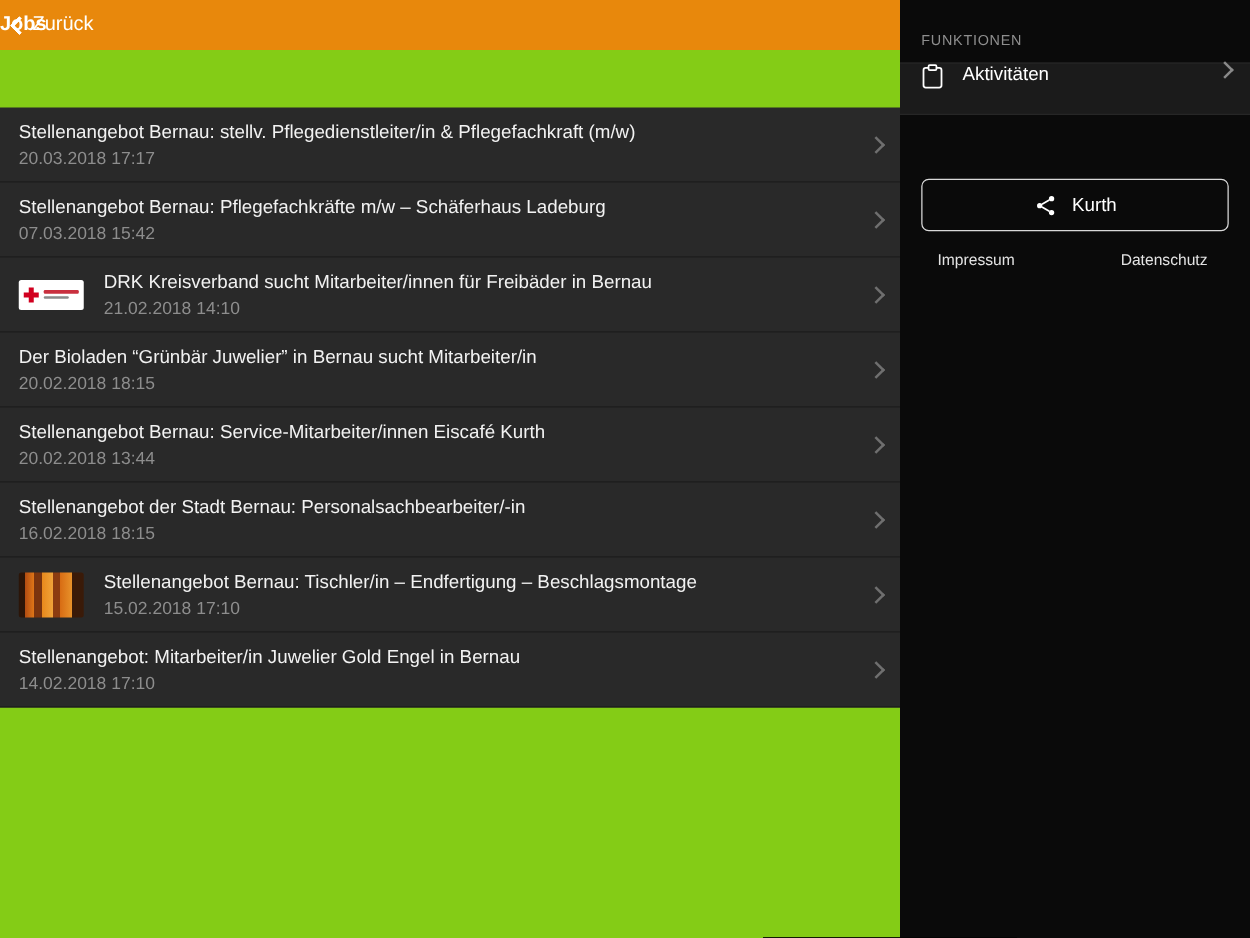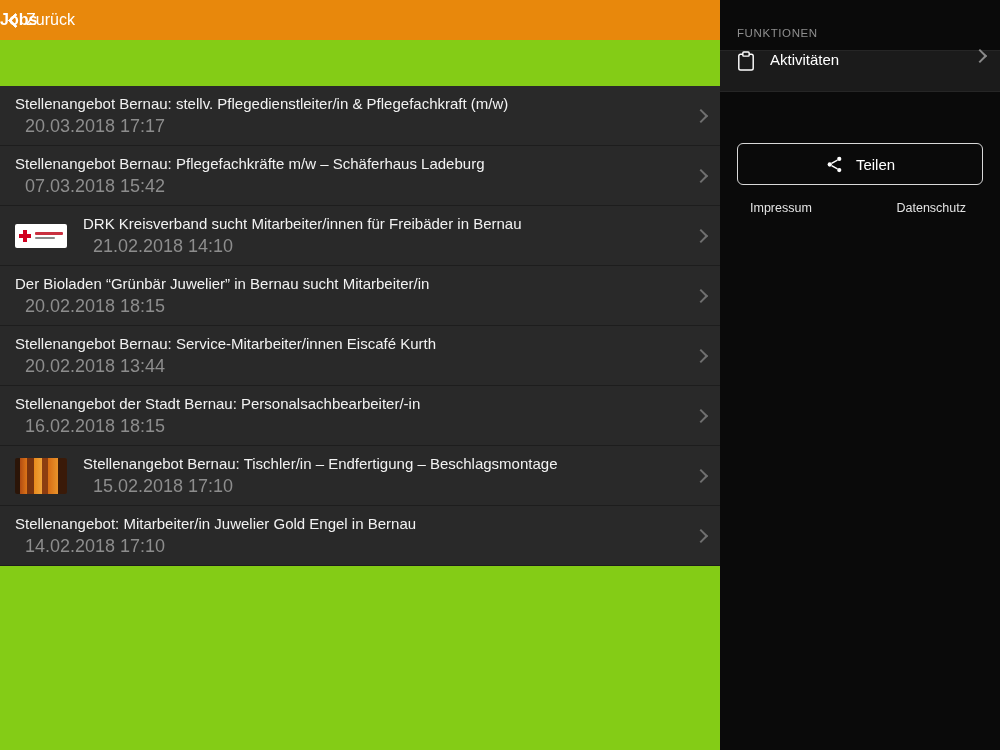--- a/index.html
+++ b/index.html
@@ -10,21 +10,21 @@
   .main { width:720px; flex:0 0 720px; display:flex; flex-direction:column; background:#84cc16;gap:46px; }
   .navbar { height:40px; flex:0 0 40px; background:#e8880c; display:flex; align-items:center; position:relative; }
   .back-btn { display:flex; align-items:center; padding-left:10px; color:#fff; font-size:16px; cursor:pointer; z-index:2; }
   .back-chevron { width:11px; height:11px; border-left:3px solid #fff; border-bottom:3px solid #fff; transform:rotate(45deg); margin-right:5px; border-radius:1px; }
   .nav-title { position:absolute; left:0; right:0; color:#fff; font-weight:bold; font-size:16px; pointer-events:none; }
 
   .job-list { background:#292929; }
   .job-row { height:60px; display:flex; align-items:center; padding:0 14px 0 15px; border-bottom:1px solid #1d1d1d; cursor:pointer; }
   .job-text { display:flex; flex-direction:column; gap:4px; min-width:0; }
   .job-title { color:#f2f2f2; font-size:15px; white-space:nowrap; }
-  .job-date { color:#8d8d8d; font-size:18px;margin-left:10px; }
+  .job-date { color:#8d8d8d; font-size:14px; }
   .chev { width:10px; height:10px; border-top:2px solid #6f6f6f; border-right:2px solid #6f6f6f; transform:rotate(45deg); margin-left:auto; flex:0 0 auto; }
 
   .thumb { flex:0 0 auto; margin-right:16px; border-radius:2px; overflow:hidden; }
   .thumb-drk { width:52px; height:24px; background:#fff; display:flex; align-items:center; padding:0 4px; gap:4px; }
   .drk-cross { position:relative; width:12px; height:12px; flex:0 0 auto; }
   .drk-cross::before { content:""; position:absolute; left:0; top:4px; width:12px; height:4px; background:#d1001f; }
   .drk-cross::after { content:""; position:absolute; left:4px; top:0; width:4px; height:12px; background:#d1001f; }
   .drk-lines { display:flex; flex-direction:column; gap:2px; flex:1; }
   .drk-lines span { display:block; height:2.5px; background:#c9303f; border-radius:1px; }
   .drk-lines span:last-child { width:70%; background:#8a8a8a; }
@@ -152,21 +152,21 @@
     </div>
 
     <div class="share-btn">
       <svg class="icon-svg" width="19" height="19" viewBox="0 0 24 24">
         <circle cx="18" cy="5" r="2.7" fill="#ffffff"></circle>
         <circle cx="6" cy="12" r="2.7" fill="#ffffff"></circle>
         <circle cx="18" cy="19" r="2.7" fill="#ffffff"></circle>
         <line x1="8.3" y1="10.6" x2="15.7" y2="6.4" stroke="#ffffff" stroke-width="1.8"></line>
         <line x1="8.3" y1="13.4" x2="15.7" y2="17.6" stroke="#ffffff" stroke-width="1.8"></line>
       </svg>
-      <span class="share-label">Teilen</span>
+      <span class="share-label">Kurth</span>
     </div>
 
     <div class="legal-row">
       <span class="legal-link">Impressum</span>
       <span class="legal-link">Datenschutz</span>
     </div>
 
   </div>
 </div>
 

